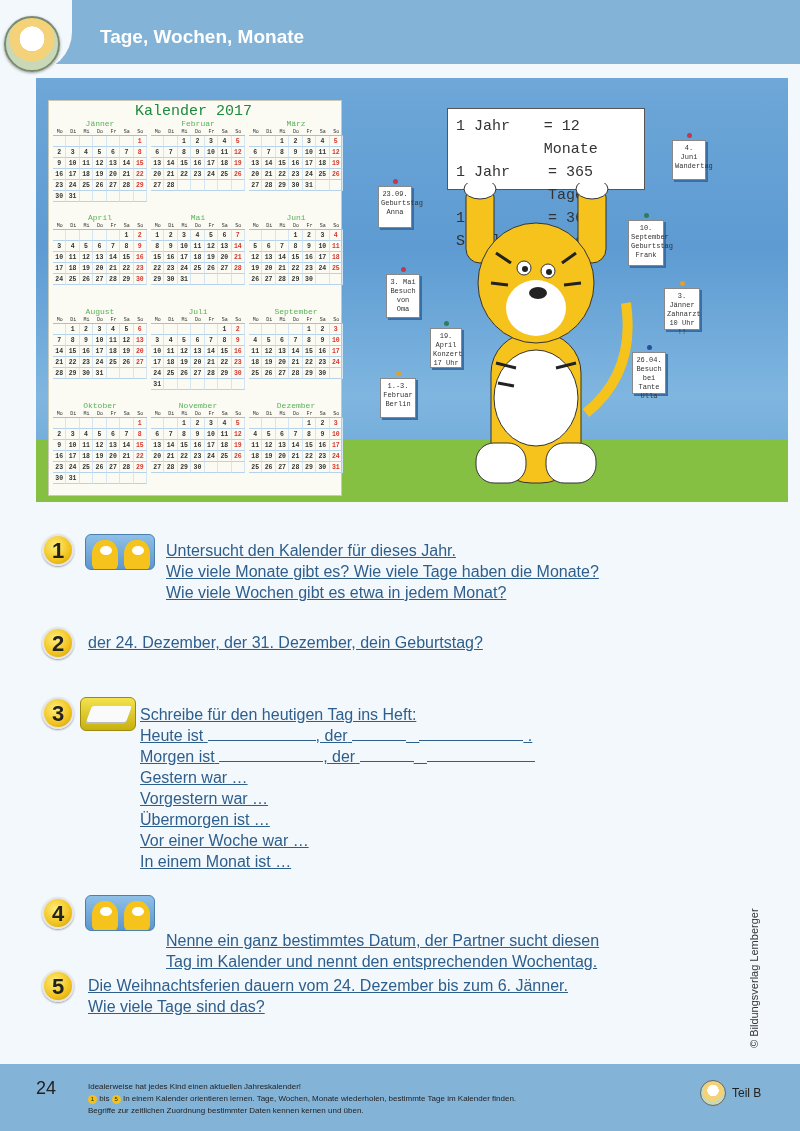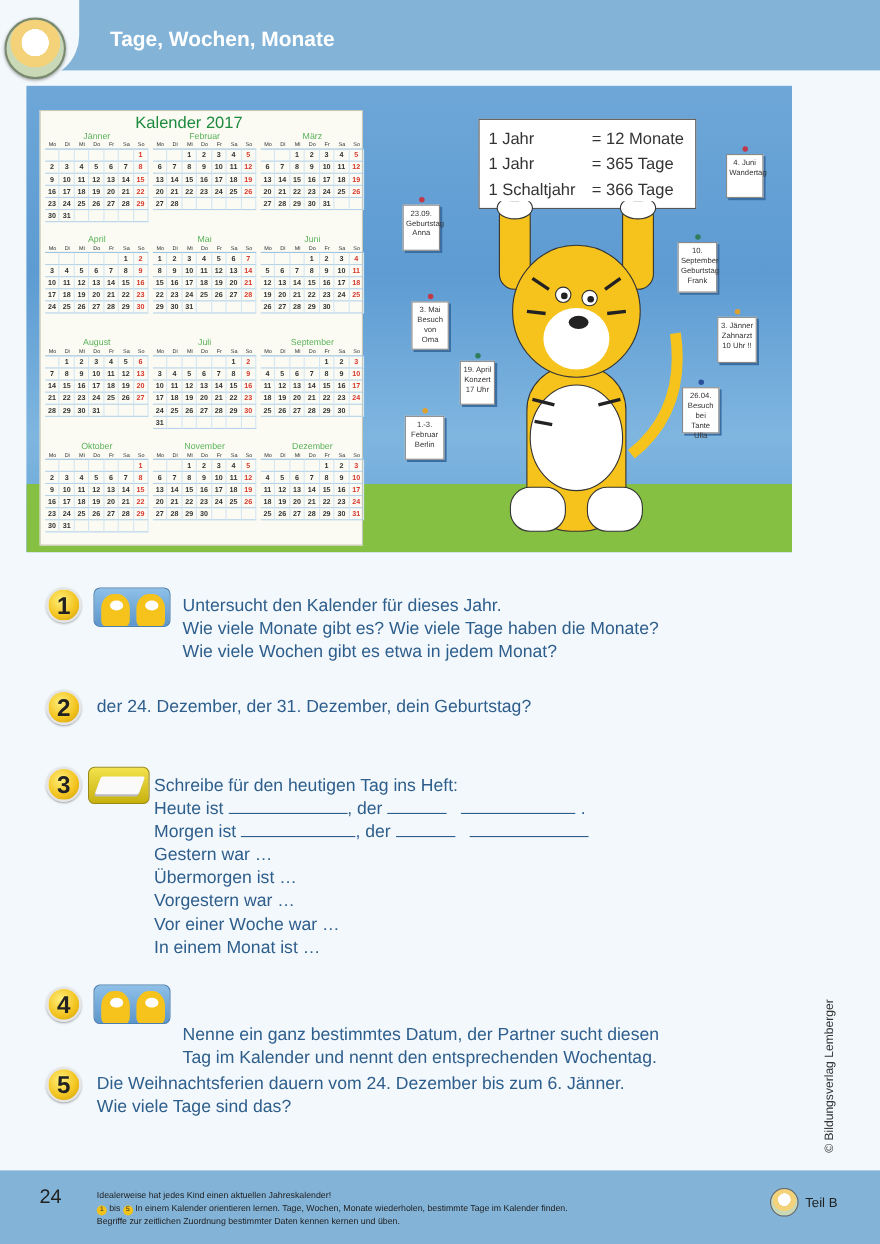--- a/index.html
+++ b/index.html
@@ -6,22 +6,22 @@
   html, body { width: 800px; height: 1131px; overflow: hidden; }
   body { background: #f3f8fc; font-family: "Liberation Sans", sans-serif; position: relative; }
 
   .header { position: absolute; left: 0; top: 0; width: 800px; height: 64px; background: #83b3d7; }
   .header-notch { position: absolute; left: 0; top: 0; width: 72px; height: 72px; background: #f3f8fc; border-bottom-right-radius: 40px; }
   .logo { position: absolute; left: 4px; top: 16px; width: 56px; height: 56px; border-radius: 50%;
           background: radial-gradient(circle at 50% 40%, #fff 0 30%, #f4d27a 31% 55%, #c9d9b8 56% 100%);
           border: 2px solid #7a8a70; box-shadow: 0 1px 3px rgba(0,0,0,.4); }
   .title { position: absolute; left: 100px; top: 26px; font-size: 19px; font-weight: bold; color: #fff; }
 
-  .illus { position: absolute; left: 24px; top: 78px; width: 696px; height: 424px; overflow: hidden;
-           background: linear-gradient(180deg, #6ea7d8 0%, #5d9bd2 40%, #7fb6e0 75%, #6aa4d6 100%); }
+  .illus { position: absolute; left: 36px; top: 78px; width: 752px; height: 424px; overflow: hidden;
+           background: linear-gradient(180deg, #6ea7d8 0%, #5d9bd2 40%, #7fb6e0 75%, #6aa4d6 100%); font-family: Liberation Mono, monospace; }
   .illus .grass { position: absolute; left: 0; bottom: 0; width: 100%; height: 62px; background: #86c042; }
   .calendar { position: absolute; left: 12px; top: 22px; width: 294px; height: 396px; background: #fbfbf3;
               border: 1px solid #c9c9b9; padding: 3px 4px; }
   .cal-title { position: absolute; left: 86px; top: 2px; font-size: 15px; color: #1d8a3e; }
   .months { position: absolute; left: 4px; top: 18px; display: grid; grid-template-columns: repeat(3, 94px); column-gap: 4px; row-gap: 2px; }
   .month { height: 92px; }
   .month-name { text-align: center; font-size: 8px; color: #5ab25a; height: 10px; line-height: 10px; }
   .wd-row, .day-row { display: grid; grid-template-columns: repeat(7, 1fr); font-size: 6px; color: #333; }
   .wd-row span { font-size: 5px; text-align: center; border-bottom: 1px solid #9cc3e0; }
   .day-row span { text-align: center; height: 11px; line-height: 11px; font-size: 6.5px; font-weight: bold; border-bottom: 1px solid #b6d3ea; border-right: 1px solid #d4e6f3; }
@@ -38,21 +38,21 @@
 
   .task { position: absolute; left: 40px; font-size: 16px; color: #2e5e8c; line-height: 21px; }
   .num { position: absolute; width: 32px; height: 32px; border-radius: 50%; background: radial-gradient(circle at 40% 35%, #ffee7a, #f2c21c 60%, #c59a0b);
          border: 2px solid #e5e5e5; font-size: 22px; font-weight: bold; color: #222; text-align: center; line-height: 29px; box-shadow: 0 1px 2px rgba(0,0,0,.35); }
   .partner-icon { position: absolute; width: 70px; height: 36px; border-radius: 6px; background: linear-gradient(#8ec0e8, #5c96cc); border: 1px solid #4b7fae; overflow: hidden; }
   .partner-icon .t { position: absolute; top: 5px; width: 26px; height: 30px; border-radius: 45% 45% 20% 20%; background: #f6c31d; }
   .partner-icon .t::after { content: ""; position: absolute; left: 8px; top: 6px; width: 12px; height: 9px; background: #fff; border-radius: 50%; }
   .book-icon { position: absolute; width: 56px; height: 34px; border-radius: 6px; background: linear-gradient(#f3e24d, #c7b10e); border: 1px solid #9c8a10; }
   .book-icon::after { content: ""; position: absolute; left: 8px; top: 8px; width: 40px; height: 16px; background: #fafafa; transform: skewX(-20deg); border-radius: 2px; box-shadow: 0 2px 0 #bbb; }
   .blank { display: inline-block; border-bottom: 1px solid #2e5e8c; vertical-align: baseline; height: 1px; }
-  .line { display: block; white-space: nowrap; }
+  .line { display: block; white-space: nowrap; text-decoration: underline; }
 
   .copyright { position: absolute; left: 748px; top: 1048px; transform-origin: left top; transform: rotate(-90deg);
                font-size: 11px; color: #333; white-space: nowrap; }
 
   .footer { position: absolute; left: 0; top: 1064px; width: 800px; height: 67px; background: #83b3d7; }
   .page-num { position: absolute; left: 36px; top: 14px; font-size: 18px; color: #222; }
   .footer-text { position: absolute; left: 88px; top: 17px; font-size: 8px; color: #222; line-height: 12px; }
   .mini-badge { display: inline-block; width: 9px; height: 9px; border-radius: 50%; background: #f2c21c; font-size: 6px; text-align: center; line-height: 9px; }
   .teil-logo { position: absolute; left: 700px; top: 16px; width: 26px; height: 26px; border-radius: 50%;
                background: radial-gradient(circle at 50% 40%, #fff 0 30%, #f4d27a 31% 55%, #c9d9b8 56%); border: 1px solid #666; }
@@ -847,22 +847,22 @@
   <span class="line">der 24. Dezember, der 31. Dezember, dein Geburtstag?</span>
 </div>
 
 <div class="num" style="left:42px; top:697px;">3</div>
 <div class="book-icon" style="left:80px; top:697px;"></div>
 <div class="task" style="left:140px; top:704px;">
   <span class="line">Schreibe für den heutigen Tag ins Heft:</span>
   <span class="line"><span>Heute ist</span> <span class="blank" style="width:108px"></span><span>, der</span> <span class="blank" style="width:54px"></span>&nbsp;&nbsp;&nbsp;<span class="blank" style="width:104px"></span>&nbsp;<span>.</span></span>
   <span class="line"><span>Morgen ist</span> <span class="blank" style="width:104px"></span><span>, der</span> <span class="blank" style="width:54px"></span>&nbsp;&nbsp;&nbsp;<span class="blank" style="width:108px"></span></span>
   <span class="line">Gestern war …</span>
+  <span class="line">Vorgestern war …</span>
   <span class="line">Übermorgen ist …</span>
-  <span class="line">Vorgestern war …</span>
   <span class="line">Vor einer Woche war …</span>
   <span class="line">In einem Monat ist …</span>
 </div>
 
 <div class="num" style="left:42px; top:897px;">4</div>
 <div class="partner-icon" style="left:85px; top:895px;">
     <div class="t" style="left:6px;"></div>
     <div class="t" style="left:38px;"></div>
   </div>
 <div class="task" style="left:166px; top:902px;margin-top:28px;">

